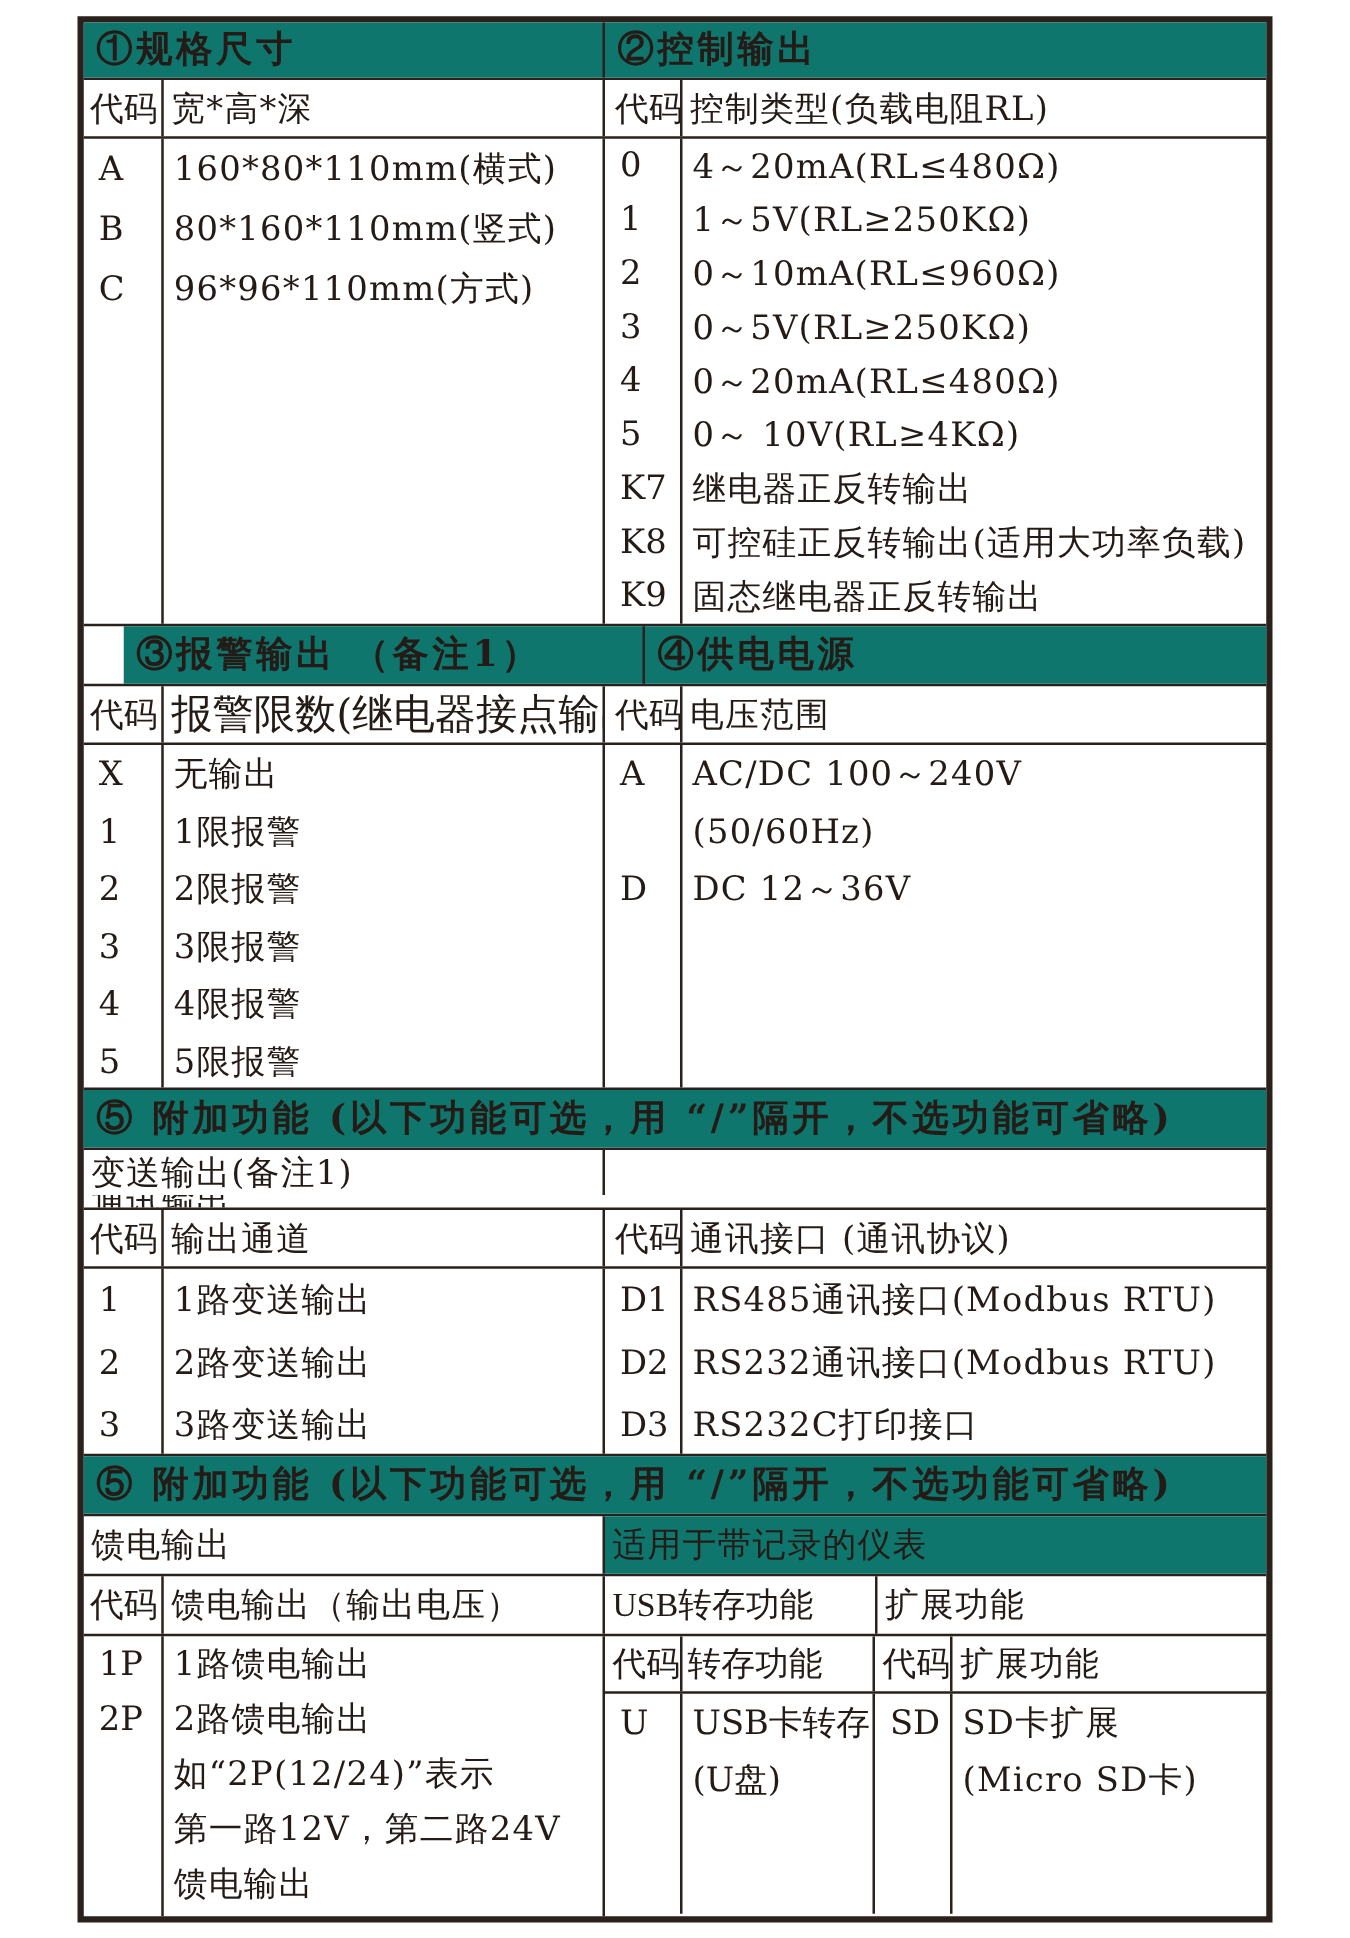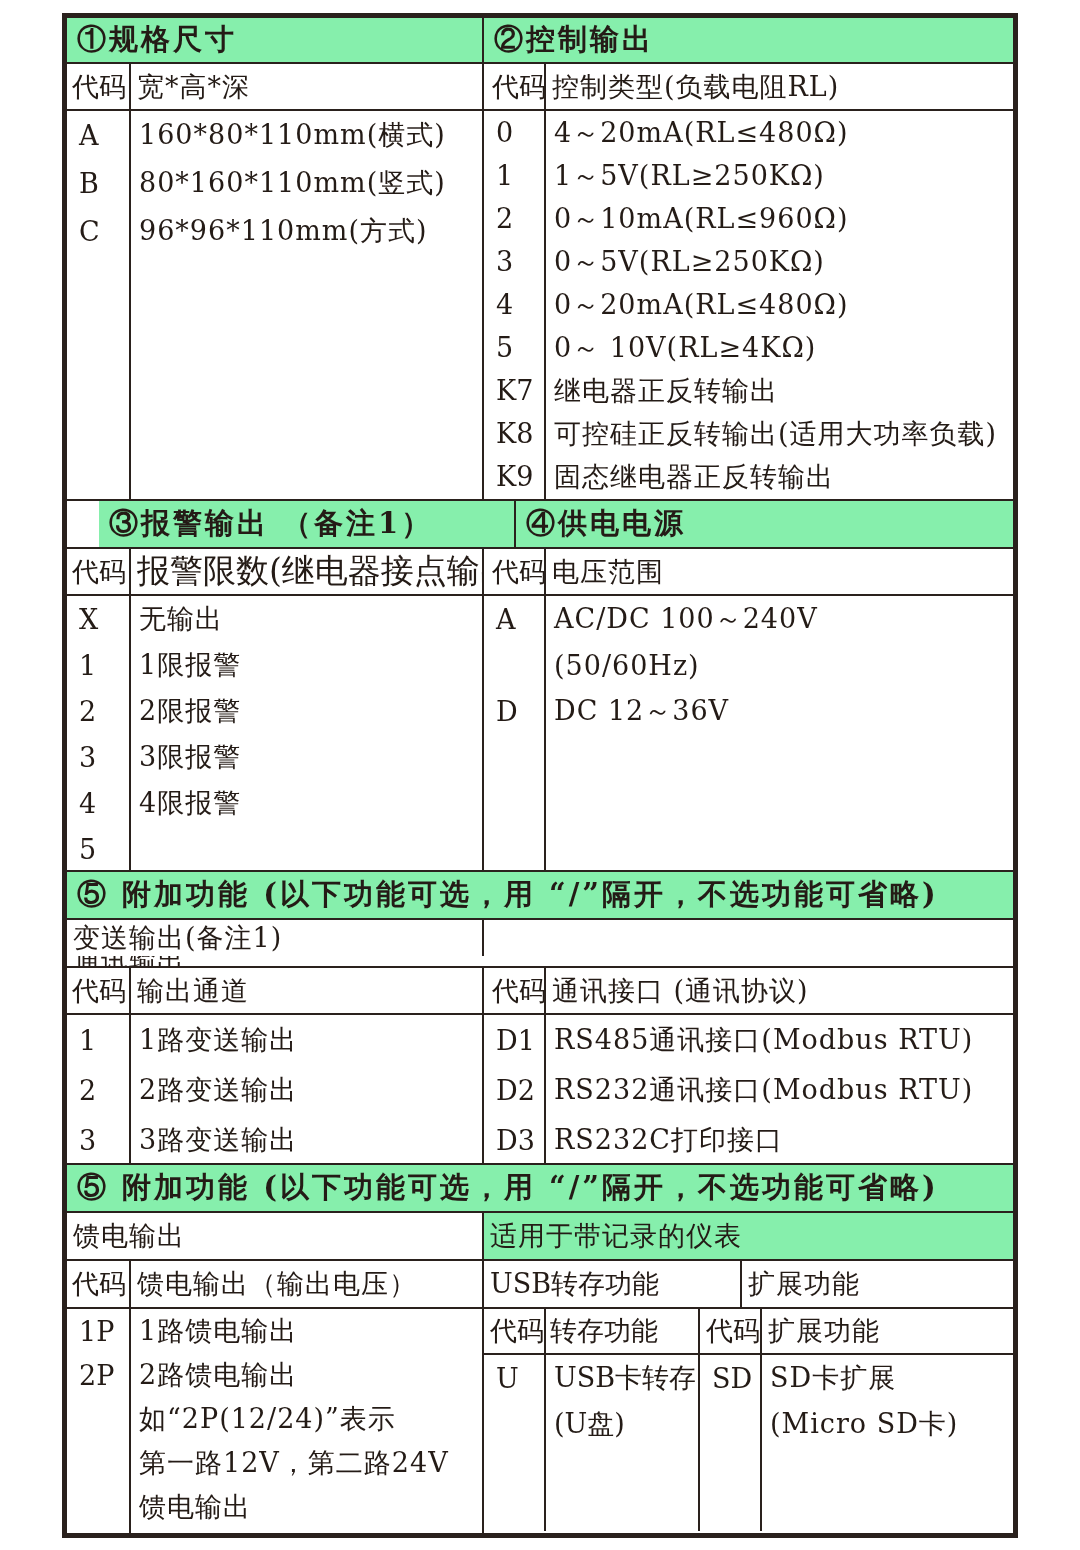--- a/index.html
+++ b/index.html
@@ -14,21 +14,21 @@
   }
   .band { display:flex; border-bottom:2px solid #2a211d; box-sizing:border-box; }
   .band.last { border-bottom:none; }
   .cell {
     box-sizing:border-box; border-right:2px solid #2a211d;
     display:flex; align-items:center;
     font-size:27px; letter-spacing:1px; white-space:nowrap; overflow:hidden;
     padding:0 6px;
   }
   .cell.end { border-right:none; }
-  .gray { background:#86efac; }
+  .gray { background:#0f766e; }
   .title-cell { font-weight:bold; font-size:29px; letter-spacing:3px; padding-left:10px; }
   .colhdr { letter-spacing:1px; }
   
   .w-codeL { width:64px; padding:0 2px 0 5px; letter-spacing:0; justify-content:flex-start; }
   .w-descL { width:353px; }
   .w-codeR { width:62px; padding:0 2px 0 8px; letter-spacing:0; }
   .w-descR { flex:1; }
   .half-l { width:417px; }
   .half-r { flex:1; }
   
@@ -49,21 +49,21 @@
   .fit25 { font-size:33px; letter-spacing:0; }
   
   .sub-wrap { flex:1; display:block; padding:0; border-right:none; }
   .sub-row { display:flex; box-sizing:border-box; }
   .sub-row1 { height:46px; border-bottom:2px solid #2a211d; }
   .sub-row2 { height:176px; }
   .w-subCode1 { width:62px; padding:0 2px 0 6px; letter-spacing:0; }
   .w-subDesc1 { width:154px; padding:0 4px; letter-spacing:0; }
   .w-subCode2 { width:62px; padding:0 2px 0 6px; letter-spacing:0; }
   .w-subDesc2 { flex:1; }
-  .w-usbGroup { width:258px; letter-spacing:0; }
+  .w-usbGroup { width:218px; letter-spacing:0;font-family:Liberation Serif, serif; }
 </style>
 </head>
 <body>
 
 <div class="spec-table">
 
   <div class="band bA">
     <div class="cell half-l gray title-cell">①规格尺寸</div>
     <div class="cell half-r gray title-cell end">②控制输出</div>
   </div>
@@ -130,20 +130,21 @@
       <div class="ln ln-code">3</div>
       <div class="ln ln-code">4</div>
       <div class="ln ln-code">5</div>
     </div>
     <div class="cell w-descL lines h46">
       <div class="ln">无输出</div>
       <div class="ln">1限报警</div>
       <div class="ln">2限报警</div>
       <div class="ln">3限报警</div>
       <div class="ln">4限报警</div>
+      <div class="ln">5限报警</div>
     </div>
     <div class="cell w-codeR lines h46">
       <div class="ln ln-code">A</div>
       <div class="ln ln-code"></div>
       <div class="ln ln-code">D</div>
     </div>
     <div class="cell w-descR lines h46 end">
       <div class="ln">AC/DC 100～240V</div>
       <div class="ln">(50/60Hz)</div>
       <div class="ln">DC 12～36V</div>

